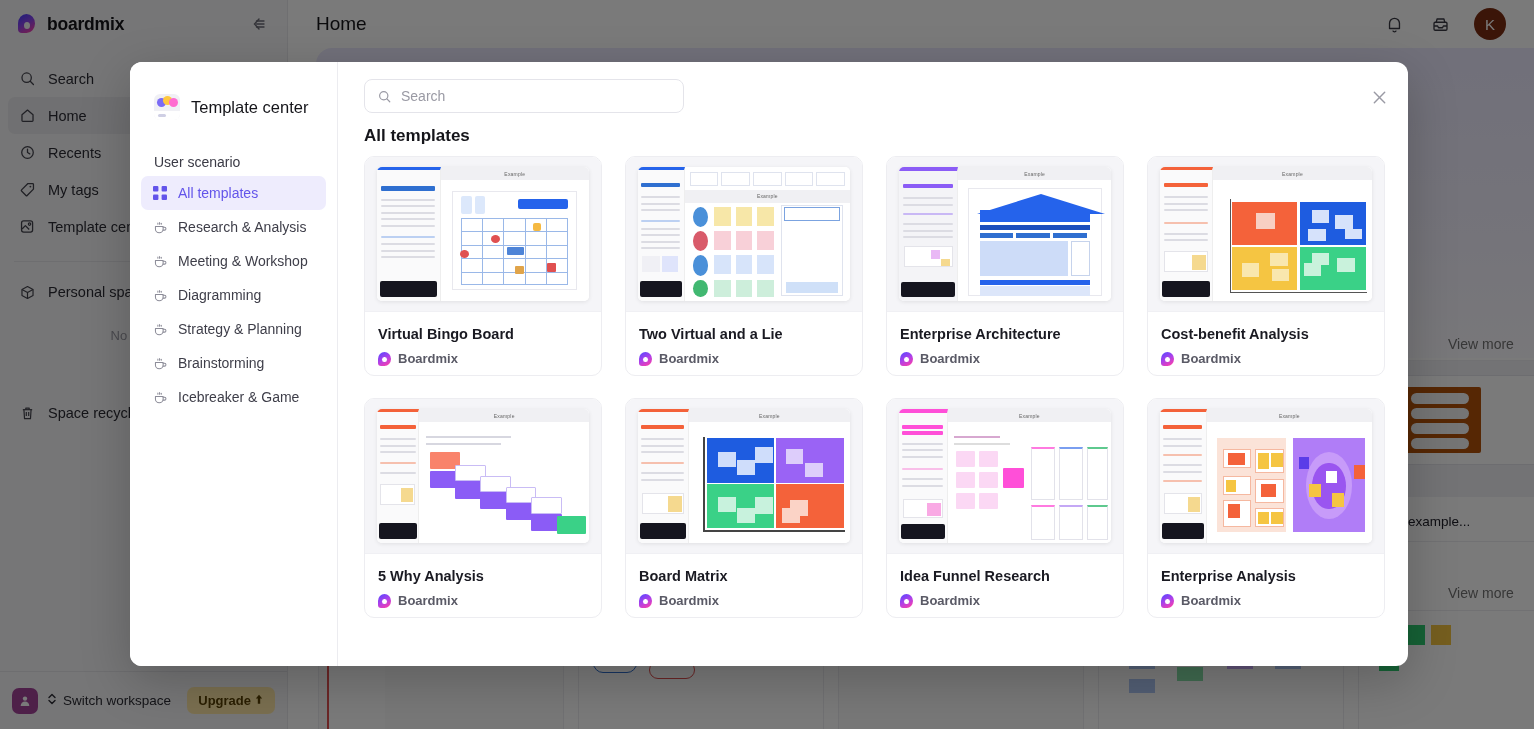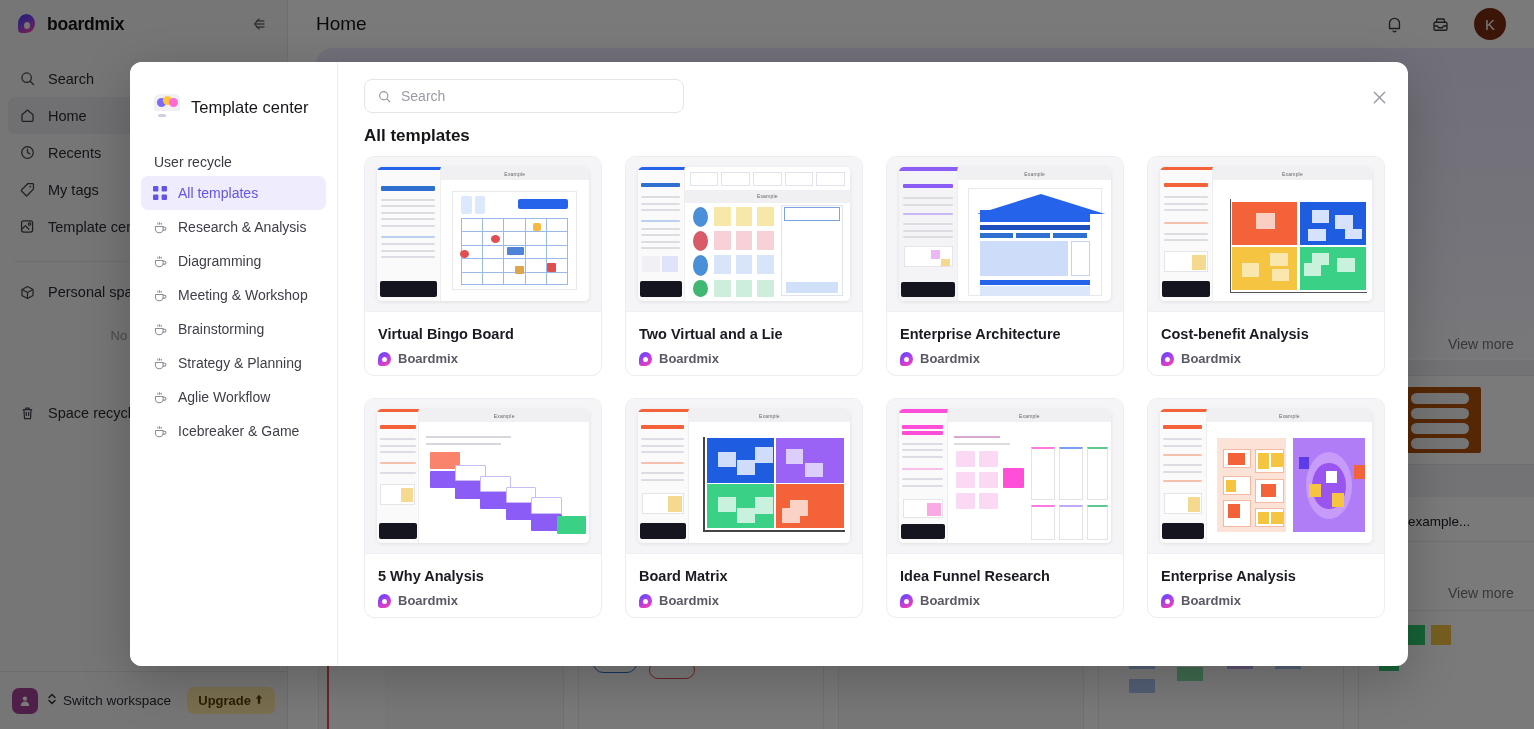--- a/index.html
+++ b/index.html
@@ -439,21 +439,21 @@
       <span class="tc-icon">
         <i class="t1"></i>
           <i class="t2"></i>
           <i class="t3"></i>
           <i class="t4"></i>
           <i class="t5"></i>
       </span>
       <span class="tc-title">Template center</span>
     </div>
 
-    <div class="scenario-label">User recycle</div>
+    <div class="scenario-label">User scenario</div>
 
     <div class="cat-list">
       <div class="cat-item active">
         <span class="cico">
           <svg width="14" height="14" viewBox="0 0 14 14" fill="currentColor">
               <rect x="0" y="0" width="5.4" height="5.4" rx="1"></rect>
               <rect x="8.6" y="0" width="5.4" height="5.4" rx="1"></rect>
               <rect x="0" y="8.6" width="5.4" height="5.4" rx="1"></rect>
               <rect x="8.6" y="8.6" width="5.4" height="5.4" rx="1"></rect>
             </svg>
@@ -475,69 +475,57 @@
       <div class="cat-item">
         <span class="cico">
           <svg width="15" height="15" viewBox="0 0 16 16" fill="none" stroke="#8c8c98" stroke-width="1.1" stroke-linecap="round" stroke-linejoin="round">
               <path d="M2.6 7 h8.2 v2.6 a4.1 4.1 0 0 1-8.2 0 Z"></path>
               <path d="M10.8 7.8 h1.5 a1.5 1.5 0 0 1 0 3 h-1.5"></path>
               <path d="M5.2 4.6 V3.2"></path>
               <path d="M7 4.4 V2.8"></path>
               <path d="M8.8 4.6 V3.4"></path>
             </svg>
         </span>
-        <span>Diagramming</span>
+        <span>Meeting &amp; Workshop</span>
       </div>
       <div class="cat-item">
         <span class="cico">
           <svg width="15" height="15" viewBox="0 0 16 16" fill="none" stroke="#8c8c98" stroke-width="1.1" stroke-linecap="round" stroke-linejoin="round">
               <path d="M2.6 7 h8.2 v2.6 a4.1 4.1 0 0 1-8.2 0 Z"></path>
               <path d="M10.8 7.8 h1.5 a1.5 1.5 0 0 1 0 3 h-1.5"></path>
               <path d="M5.2 4.6 V3.2"></path>
               <path d="M7 4.4 V2.8"></path>
               <path d="M8.8 4.6 V3.4"></path>
             </svg>
         </span>
-        <span>Meeting &amp; Workshop</span>
+        <span>Diagramming</span>
       </div>
       <div class="cat-item">
         <span class="cico">
           <svg width="15" height="15" viewBox="0 0 16 16" fill="none" stroke="#8c8c98" stroke-width="1.1" stroke-linecap="round" stroke-linejoin="round">
               <path d="M2.6 7 h8.2 v2.6 a4.1 4.1 0 0 1-8.2 0 Z"></path>
               <path d="M10.8 7.8 h1.5 a1.5 1.5 0 0 1 0 3 h-1.5"></path>
               <path d="M5.2 4.6 V3.2"></path>
               <path d="M7 4.4 V2.8"></path>
               <path d="M8.8 4.6 V3.4"></path>
             </svg>
         </span>
-        <span>Brainstorming</span>
+        <span>Strategy &amp; Planning</span>
       </div>
       <div class="cat-item">
         <span class="cico">
           <svg width="15" height="15" viewBox="0 0 16 16" fill="none" stroke="#8c8c98" stroke-width="1.1" stroke-linecap="round" stroke-linejoin="round">
               <path d="M2.6 7 h8.2 v2.6 a4.1 4.1 0 0 1-8.2 0 Z"></path>
               <path d="M10.8 7.8 h1.5 a1.5 1.5 0 0 1 0 3 h-1.5"></path>
               <path d="M5.2 4.6 V3.2"></path>
               <path d="M7 4.4 V2.8"></path>
               <path d="M8.8 4.6 V3.4"></path>
             </svg>
         </span>
-        <span>Strategy &amp; Planning</span>
-      </div>
-      <div class="cat-item">
-        <span class="cico">
-          <svg width="15" height="15" viewBox="0 0 16 16" fill="none" stroke="#8c8c98" stroke-width="1.1" stroke-linecap="round" stroke-linejoin="round">
-              <path d="M2.6 7 h8.2 v2.6 a4.1 4.1 0 0 1-8.2 0 Z"></path>
-              <path d="M10.8 7.8 h1.5 a1.5 1.5 0 0 1 0 3 h-1.5"></path>
-              <path d="M5.2 4.6 V3.2"></path>
-              <path d="M7 4.4 V2.8"></path>
-              <path d="M8.8 4.6 V3.4"></path>
-            </svg>
-        </span>
-        <span>Aglie Workflow</span>
+        <span>Brainstorming</span>
       </div>
       <div class="cat-item">
         <span class="cico">
           <svg width="15" height="15" viewBox="0 0 16 16" fill="none" stroke="#8c8c98" stroke-width="1.1" stroke-linecap="round" stroke-linejoin="round">
               <path d="M2.6 7 h8.2 v2.6 a4.1 4.1 0 0 1-8.2 0 Z"></path>
               <path d="M10.8 7.8 h1.5 a1.5 1.5 0 0 1 0 3 h-1.5"></path>
               <path d="M5.2 4.6 V3.2"></path>
               <path d="M7 4.4 V2.8"></path>
               <path d="M8.8 4.6 V3.4"></path>
             </svg>

